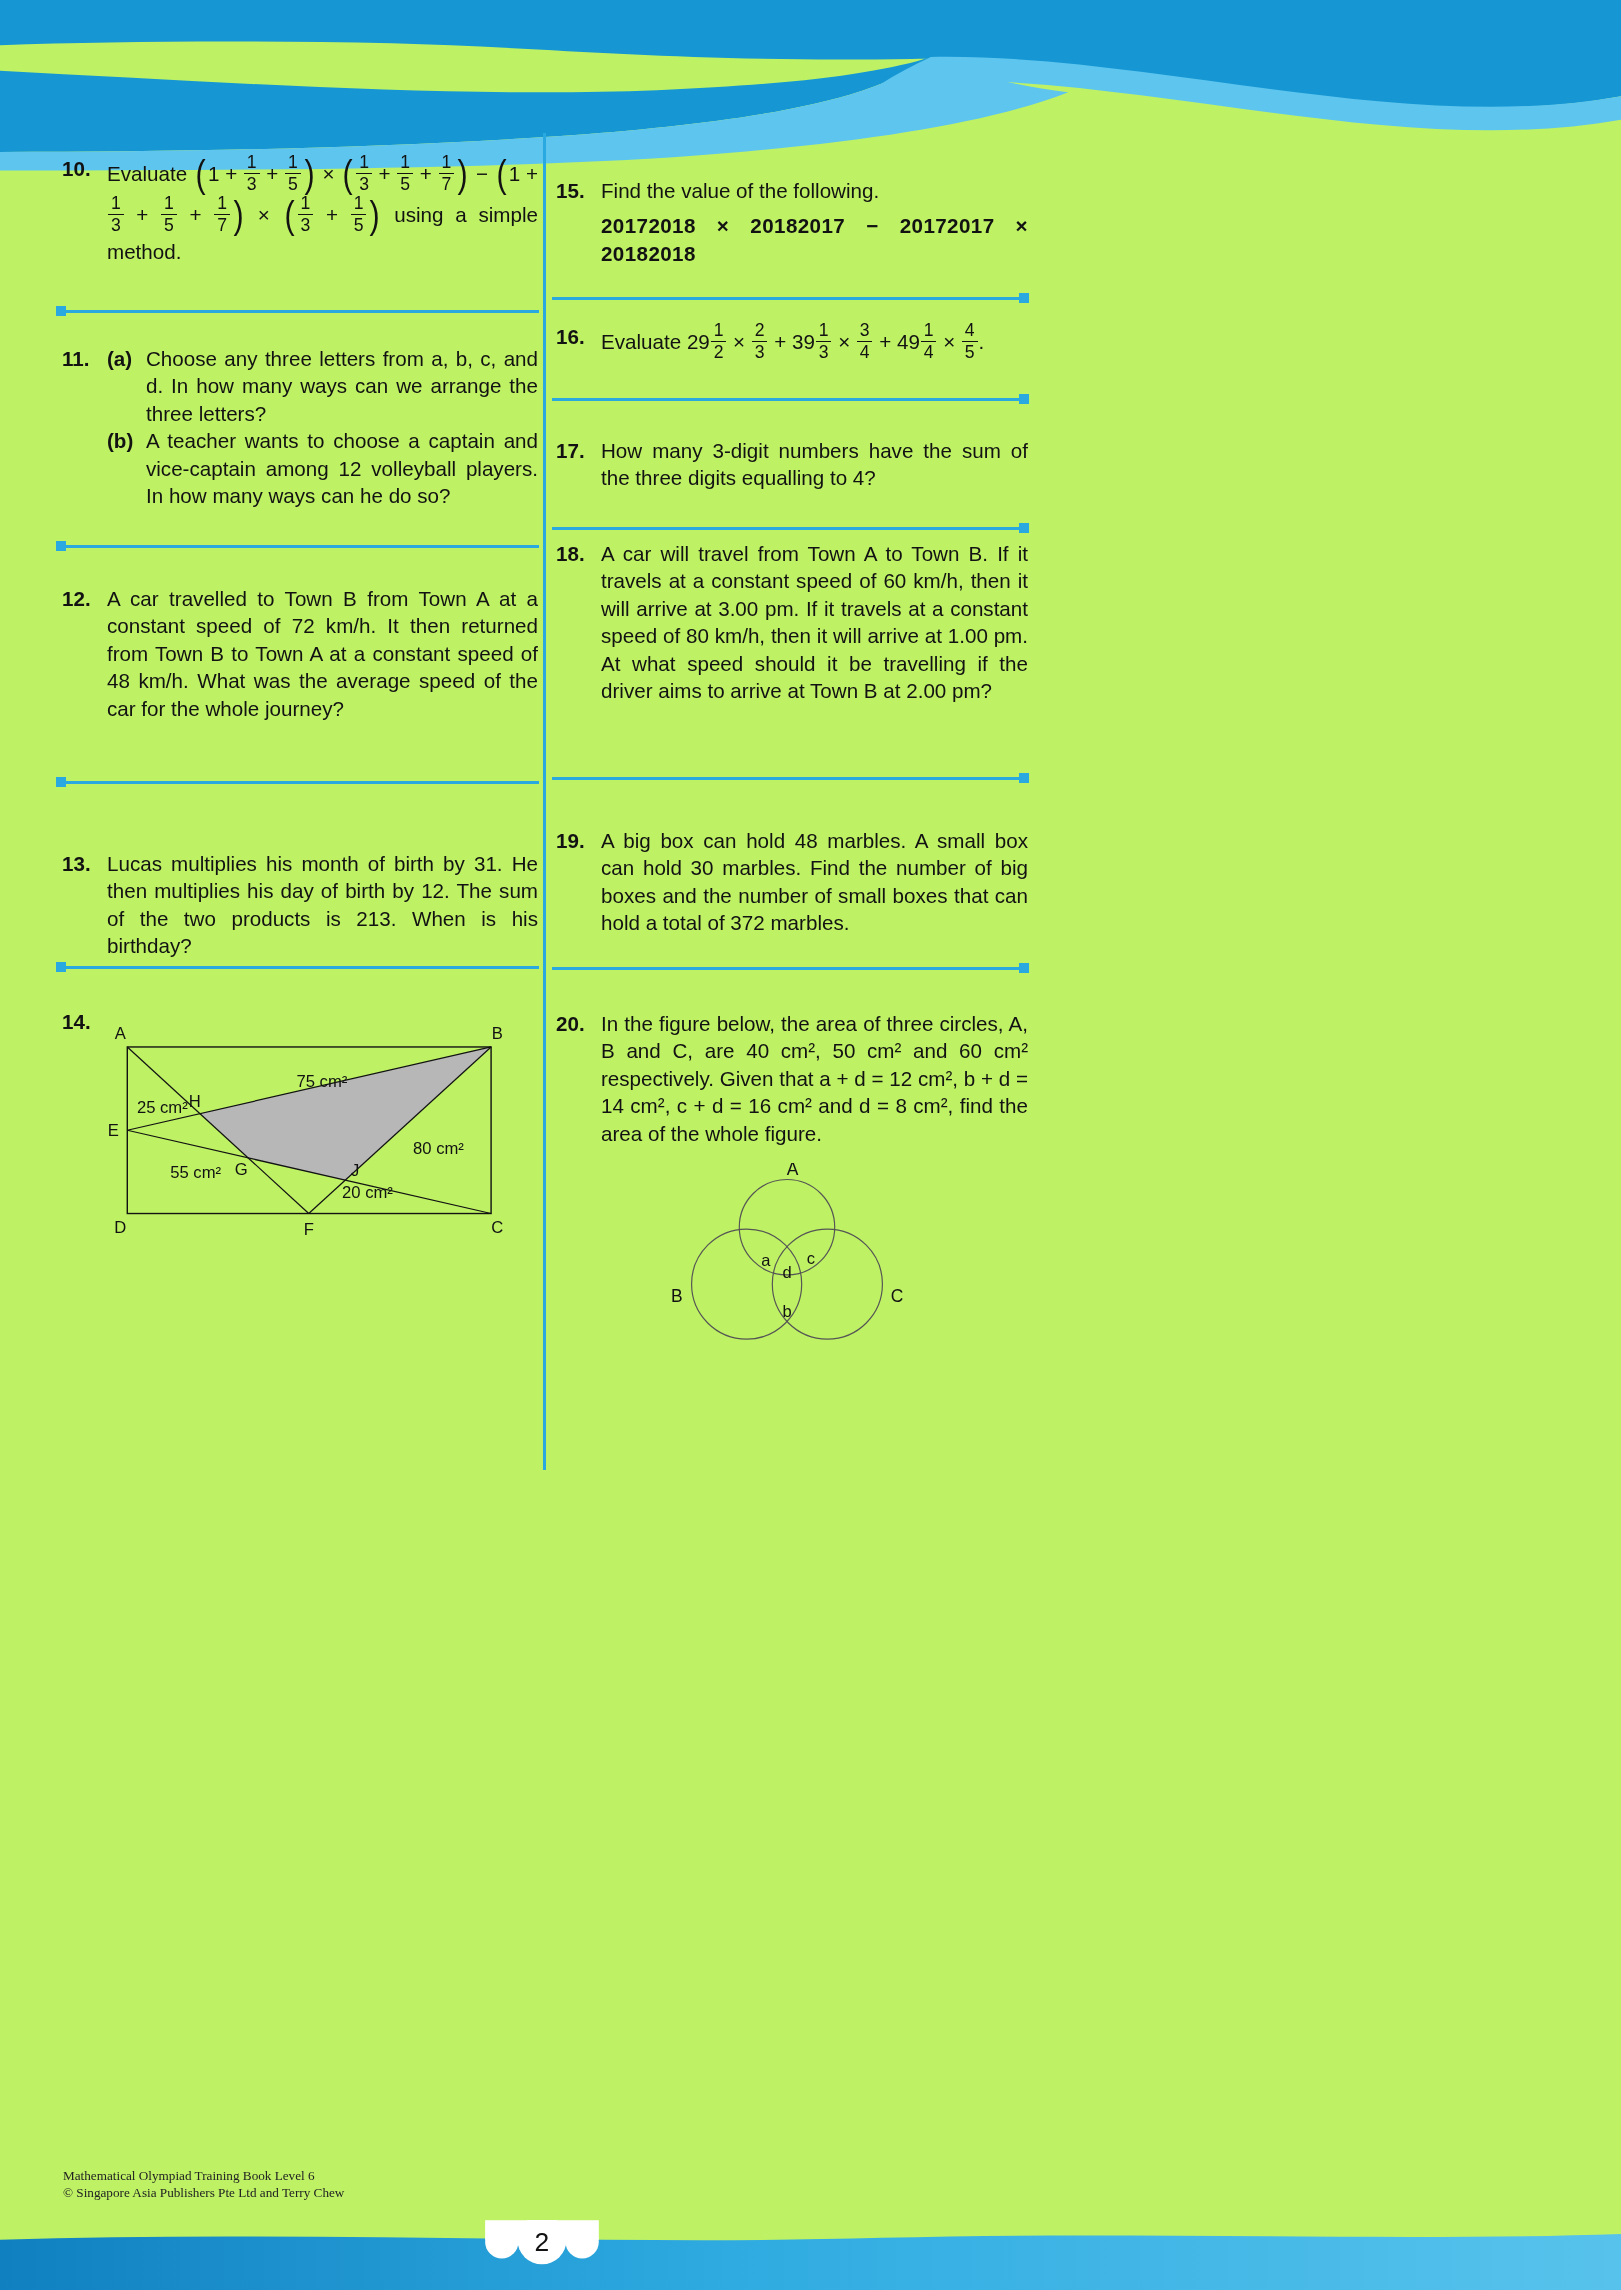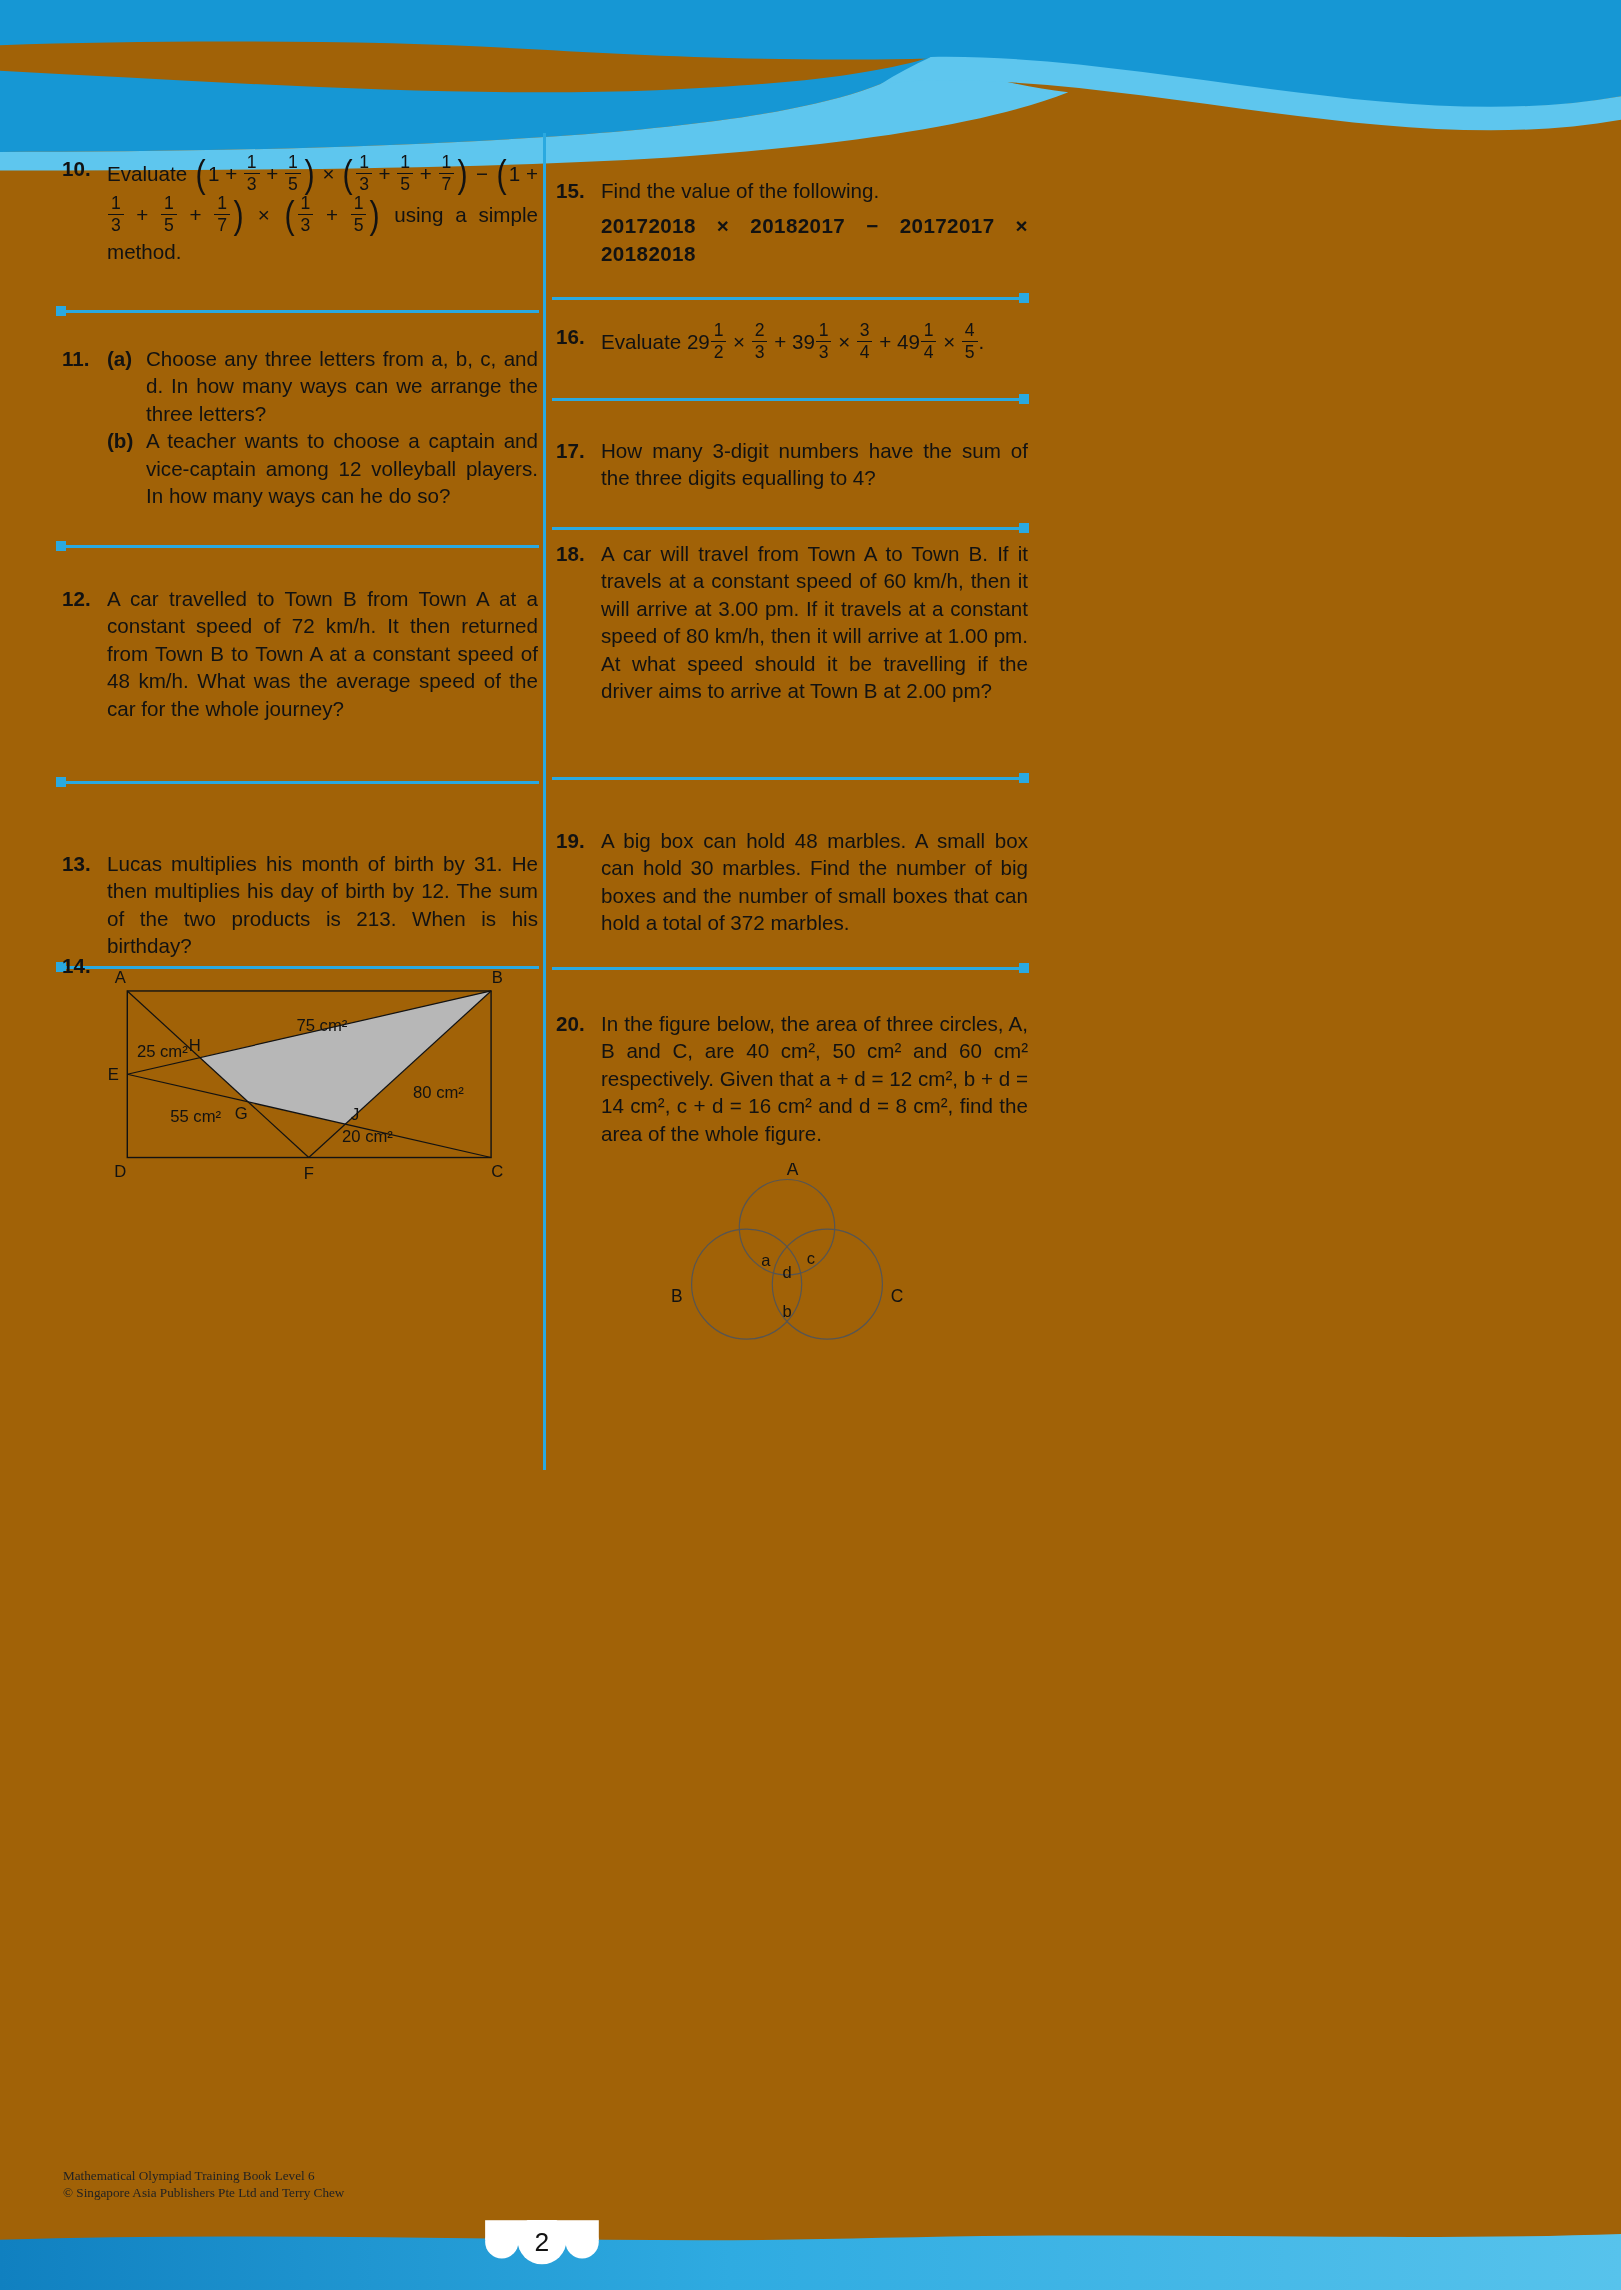--- a/index.html
+++ b/index.html
@@ -1,16 +1,16 @@
 <!DOCTYPE html>
 <html><head>
 <meta charset="utf-8">
 <style>
   html,body{margin:0;padding:0;background:#fff;}
-  .page{position:relative;width:1621px;height:2291px;background:#a16207;overflow:hidden;
+  .page{position:relative;width:1621px;height:2291px;background:#bef264;overflow:hidden;
         font-family:"Liberation Sans",sans-serif;color:#121212;}
   .top-wave{position:absolute;top:0;left:0;width:1621px;height:206px;display:block;}
   .bottom-band{position:absolute;bottom:0;left:0;width:1621px;height:71px;display:block;}
   .vdiv{position:absolute;left:543px;top:133px;width:2.9px;height:1337px;background:#2aa9e0;}
 
   .sep{position:absolute;height:2.9px;background:#2aa9e0;}
   .sep-l{left:57px;width:482px;}
   .sep-r{left:552px;width:476px;}
   .sep .sq{position:absolute;width:9.8px;height:9.8px;background:#2aa9e0;top:-3.9px;}
   .sep-l .sq{left:-1px;}
@@ -101,21 +101,21 @@
 
   <section class="prob left" style="top:850px">
     <span class="pnum">13.</span>
     <div class="ptext">Lucas multiplies his month of birth by 31. He then multiplies his day of birth by 12. The sum of the two products is 213. When is his birthday?</div>
   </section>
 
   <div class="sep sep-l" style="top:966px">
       <span class="sq"></span>
     </div>
 
-  <section class="prob left" style="top:952px">
+  <section class="prob left" style="top:1008px">
     <span class="pnum">14.</span>
     <div class="ptext">
       <svg class="figure14" width="412" height="220" viewBox="0 0 470 250" style="font-size:21px">
         <polygon points="113,104 445,28 279,180 168,155" fill="#b7b7b7"></polygon>
         <rect x="30" y="28" width="415" height="190" fill="none" stroke="#121212" stroke-width="1.6"></rect>
         <line x1="30" y1="28" x2="237" y2="218" stroke="#121212" stroke-width="1.4"></line>
         <line x1="30" y1="123" x2="445" y2="28" stroke="#121212" stroke-width="1.4"></line>
         <line x1="30" y1="123" x2="445" y2="218" stroke="#121212" stroke-width="1.4"></line>
         <line x1="445" y1="28" x2="237" y2="218" stroke="#121212" stroke-width="1.4"></line>
 

